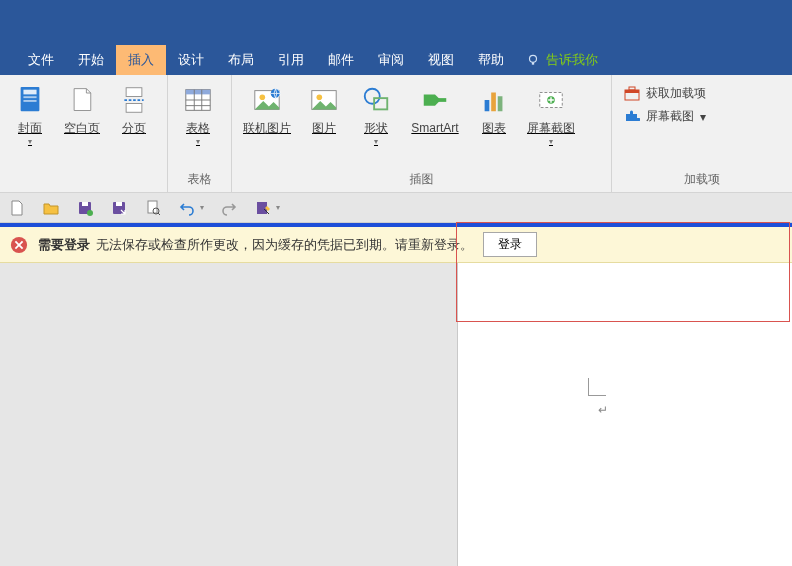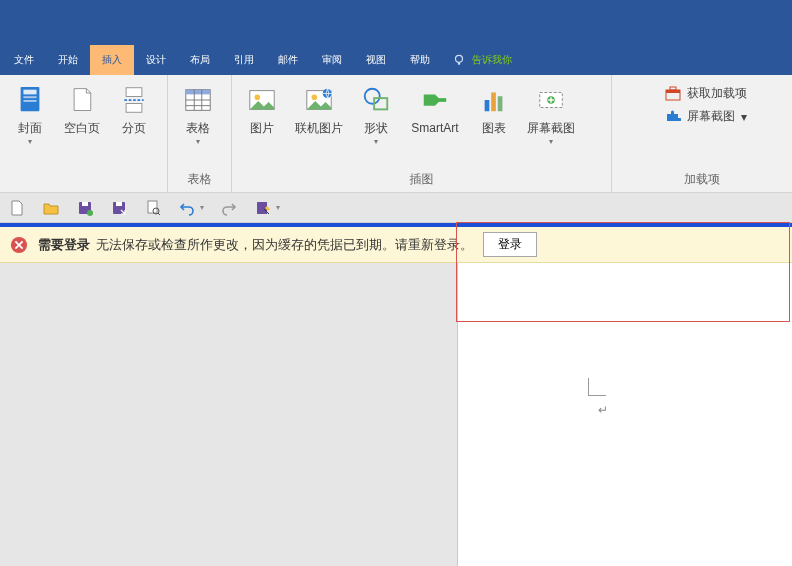--- a/index.html
+++ b/index.html
@@ -2,39 +2,39 @@
 <html><head>
 <meta charset="utf-8">
 <style>
   * { margin: 0; padding: 0; box-sizing: border-box; font-family: "Microsoft YaHei", "Segoe UI", Arial, sans-serif; }
   body { width: 792px; height: 566px; background: #a9a9a9; overflow: hidden; font-size: 12px; }
 
   
   .title-bar { height: 45px; background: #2b579a; }
 
   
-  .tabs-row { background: #2b579a; display: flex; height: 30px; padding-left: 2px; color: #fff; font-size: 10px; }
+  .tabs-row { background: #2b579a; display: flex; height: 30px; padding-left: 16px; color: #fff; font-size: 13px; }
   .tab { padding: 0 12px; height: 30px; line-height: 30px; cursor: pointer; white-space: nowrap; }
   .tab.active { background: #fdba74; color: #2b579a; }
   .tell-me { display: flex; align-items: center; margin-left: 10px; gap: 6px; color: #84cc16; }
   .bulb-icon { width: 14px; height: 14px; }
 
   
   .ribbon { background: #f1f1f1; height: 118px; display: flex; border-bottom: 1px solid #d4d4d4; }
   .group { border-right: 1px solid #d4d4d4; display: flex; flex-direction: column; padding: 4px 6px 0 6px; }
   .group-body { flex: 1; display: flex; align-items: flex-start; gap: 4px; }
   .group-label { text-align: center; font-size: 12px; color: #666; padding: 2px 0 4px; position: relative; }
 
-  .big-btn { display: flex; flex-direction: column; align-items: center; width: 48px; padding-top: 4px; cursor: pointer; }
+  .big-btn { display: flex; flex-direction: column; align-items: center; width: 48px; padding-top: 4px; cursor: pointer; text-decoration: underline; }
   .big-btn .icon-slot { width: 34px; height: 34px; display: flex; align-items: center; justify-content: center; }
   .big-btn .lbl { font-size: 12px; color: #444; text-align: center; margin-top: 4px; line-height: 14px; }
   .big-btn .drop { font-size: 8px; color: #777; margin-top: 2px; }
 
   .side-list { display: flex; flex-direction: column; gap: 6px; padding-top: 6px; padding-left: 6px; min-width: 100px; }
-  .side-item { display: flex; align-items: center; gap: 6px; font-size: 12px; color: #444; cursor: pointer; white-space:nowrap;margin-left:41px; }
+  .side-item { display: flex; align-items: center; gap: 6px; font-size: 12px; color: #444; cursor: pointer; white-space:nowrap; }
   .side-item .si-icon { width: 16px; height: 16px; display:flex; align-items:center; justify-content:center;}
 
   
   .qat { background: #e6e6e6; height: 30px; display: flex; align-items: center; padding-left: 8px; gap: 16px; border-bottom: 1px solid #cfcfcf; }
   .qat .qbtn { width: 18px; height: 18px; display: flex; align-items: center; justify-content:center; cursor: pointer; }
   .qat .sep { display:flex; align-items:center; gap:4px;}
   .qat .drop-sm { font-size: 8px; color: #888; }
 
   
   .msg-bar { background: #fdf7d7; height: 40px; display: flex; align-items: center; padding: 0 10px; font-size: 13px; color: #333; border-top: 4px solid #1d4ed8; border-bottom: 1px solid #e6dca0; }
@@ -134,41 +134,41 @@
           </div>
           <div class="lbl">表格</div>
           <div class="drop">▾</div>
         </div>
       </div>
       <div class="group-label">表格</div>
     </div>
 
     <div class="group" style="width:380px">
       <div class="group-body">
-        <div class="big-btn">
-          <div class="icon-slot">
-            <svg viewBox="0 0 32 32" width="30" height="30">
-                <rect x="3" y="6" width="26" height="20" fill="#fff" stroke="#888"></rect>
-                <circle cx="11" cy="13" r="3" fill="#f6c142"></circle>
-                <path d="M3 26 l9 -9 l6 6 l5 -5 l6 6 v2 h-26 z" fill="#6fb36f"></path>
-              </svg>
-          </div>
-          <div class="lbl">图片</div>
-        </div>
         <div class="big-btn" style="width:58px">
           <div class="icon-slot">
             <svg viewBox="0 0 32 32" width="30" height="30">
                 <rect x="3" y="6" width="26" height="20" fill="#fff" stroke="#888"></rect>
                 <circle cx="11" cy="13" r="3" fill="#f6c142"></circle>
                 <path d="M3 26 l9 -9 l6 6 l5 -5 l6 6 v2 h-26 z" fill="#6fb36f"></path>
                 <circle cx="25" cy="9" r="5" fill="#2b7cd3"></circle>
                 <path d="M25 4 a5 5 0 0 1 0 10 M20 9 h10 M25 4 q3 5 0 10 M25 4 q-3 5 0 10" fill="none" stroke="#fff" stroke-width="0.8"></path>
               </svg>
           </div>
           <div class="lbl">联机图片</div>
+        </div>
+        <div class="big-btn">
+          <div class="icon-slot">
+            <svg viewBox="0 0 32 32" width="30" height="30">
+                <rect x="3" y="6" width="26" height="20" fill="#fff" stroke="#888"></rect>
+                <circle cx="11" cy="13" r="3" fill="#f6c142"></circle>
+                <path d="M3 26 l9 -9 l6 6 l5 -5 l6 6 v2 h-26 z" fill="#6fb36f"></path>
+              </svg>
+          </div>
+          <div class="lbl">图片</div>
         </div>
         <div class="big-btn">
           <div class="icon-slot">
             <svg viewBox="0 0 32 32" width="30" height="30">
                 <circle cx="12" cy="12" r="8" fill="none" stroke="#2b7cd3" stroke-width="2"></circle>
                 <rect x="14" y="14" width="14" height="12" fill="none" stroke="#6fb36f" stroke-width="2"></rect>
               </svg>
           </div>
           <div class="lbl">形状</div>
           <div class="drop">▾</div>

